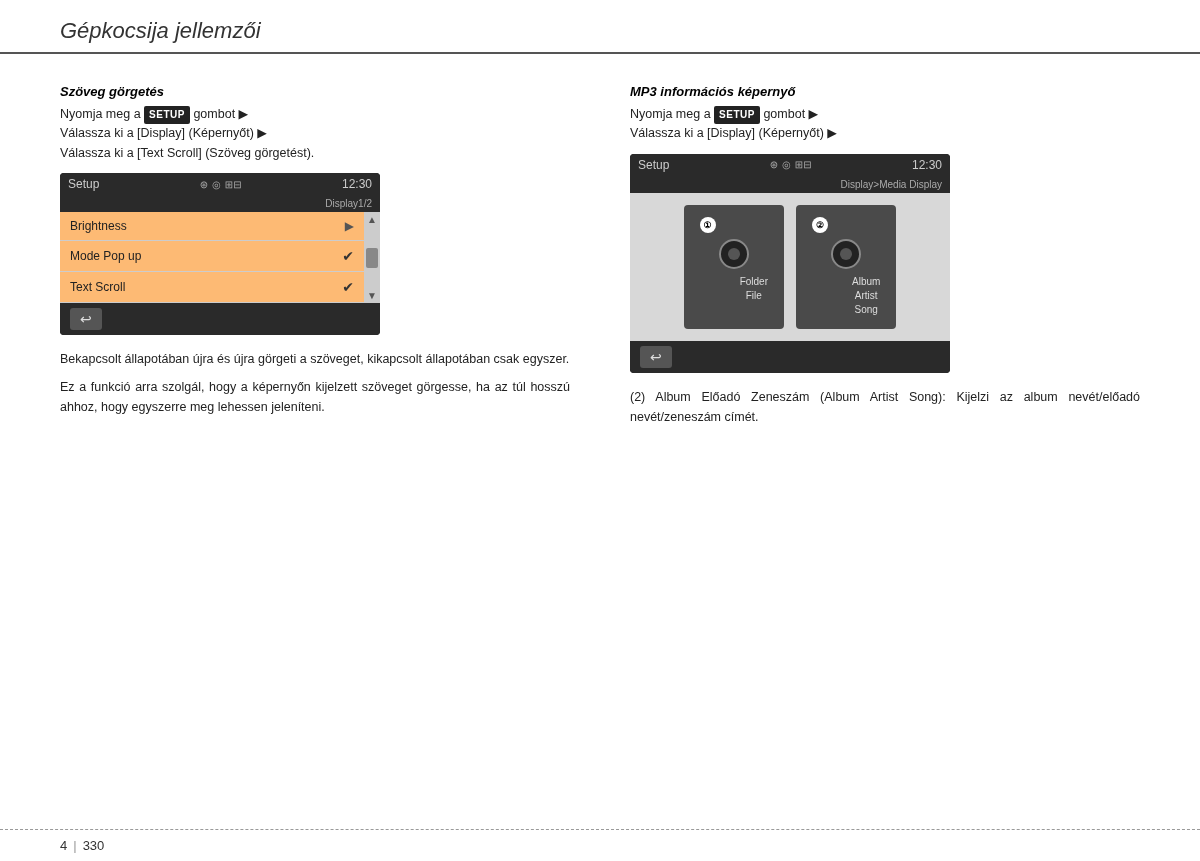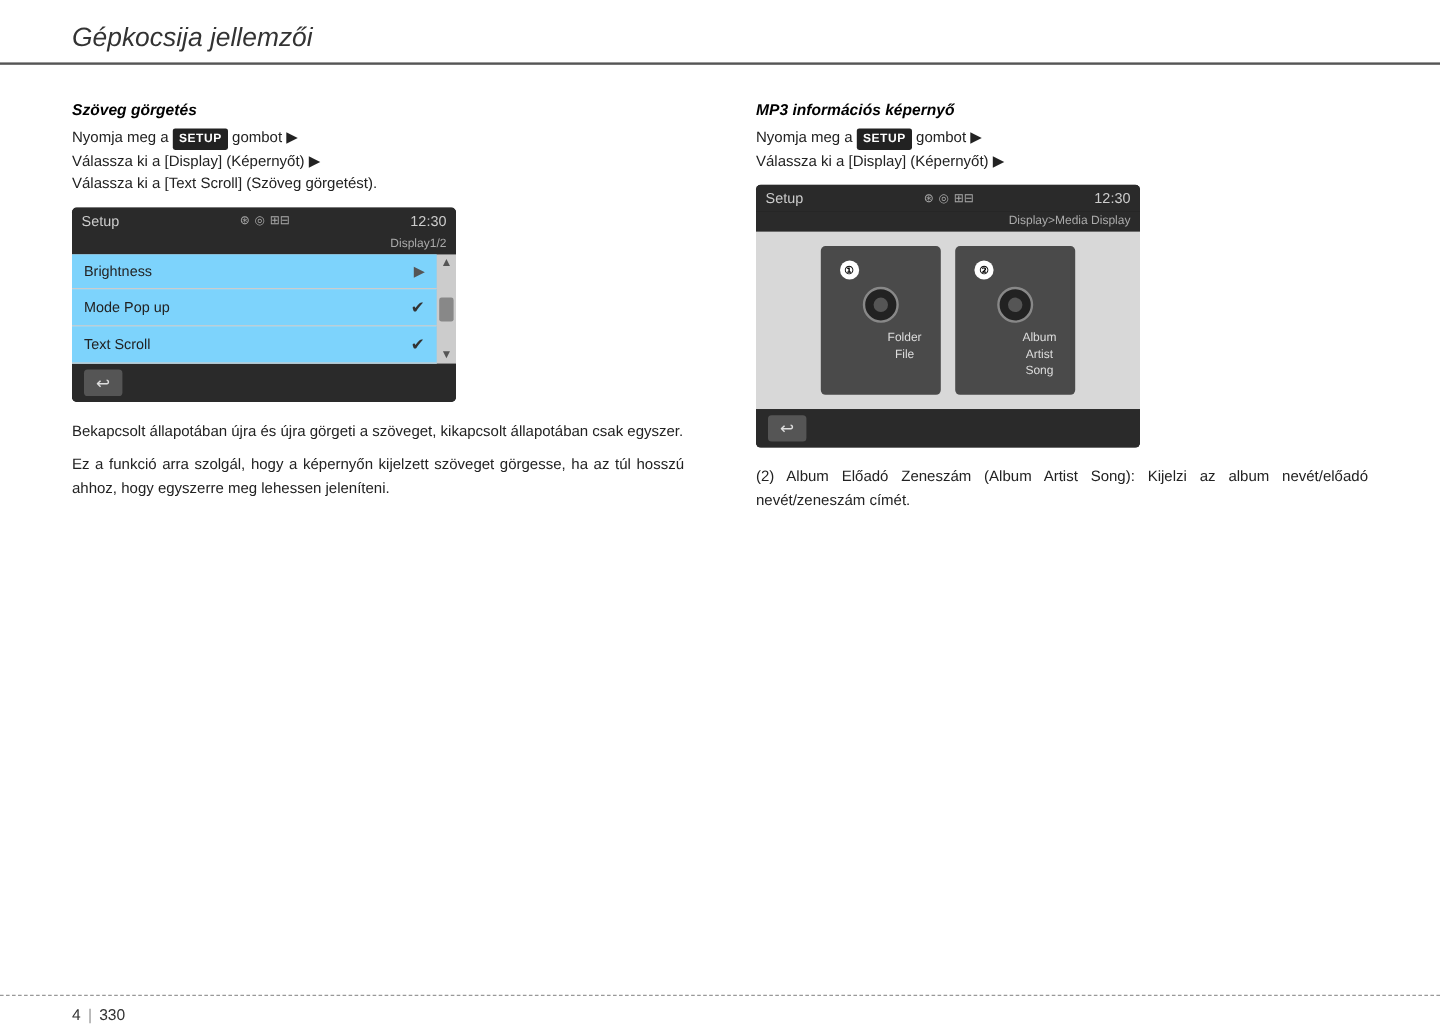--- a/index.html
+++ b/index.html
@@ -115,21 +115,21 @@
       background: #e8e8e8;
     }
     .display-list-item {
       display: flex;
       justify-content: space-between;
       align-items: center;
       padding: 7px 10px;
       border-bottom: 1px solid #ccc;
       font-size: 12px;
       color: #222;
-      background: #7dd3fc;
+      background: #fdba74;
     }
     .display-list-item .check-icon {
       color: #333;
       font-size: 14px;
     }
     .display-list-item .arrow-icon {
       color: #555;
       font-size: 12px;
     }
 

